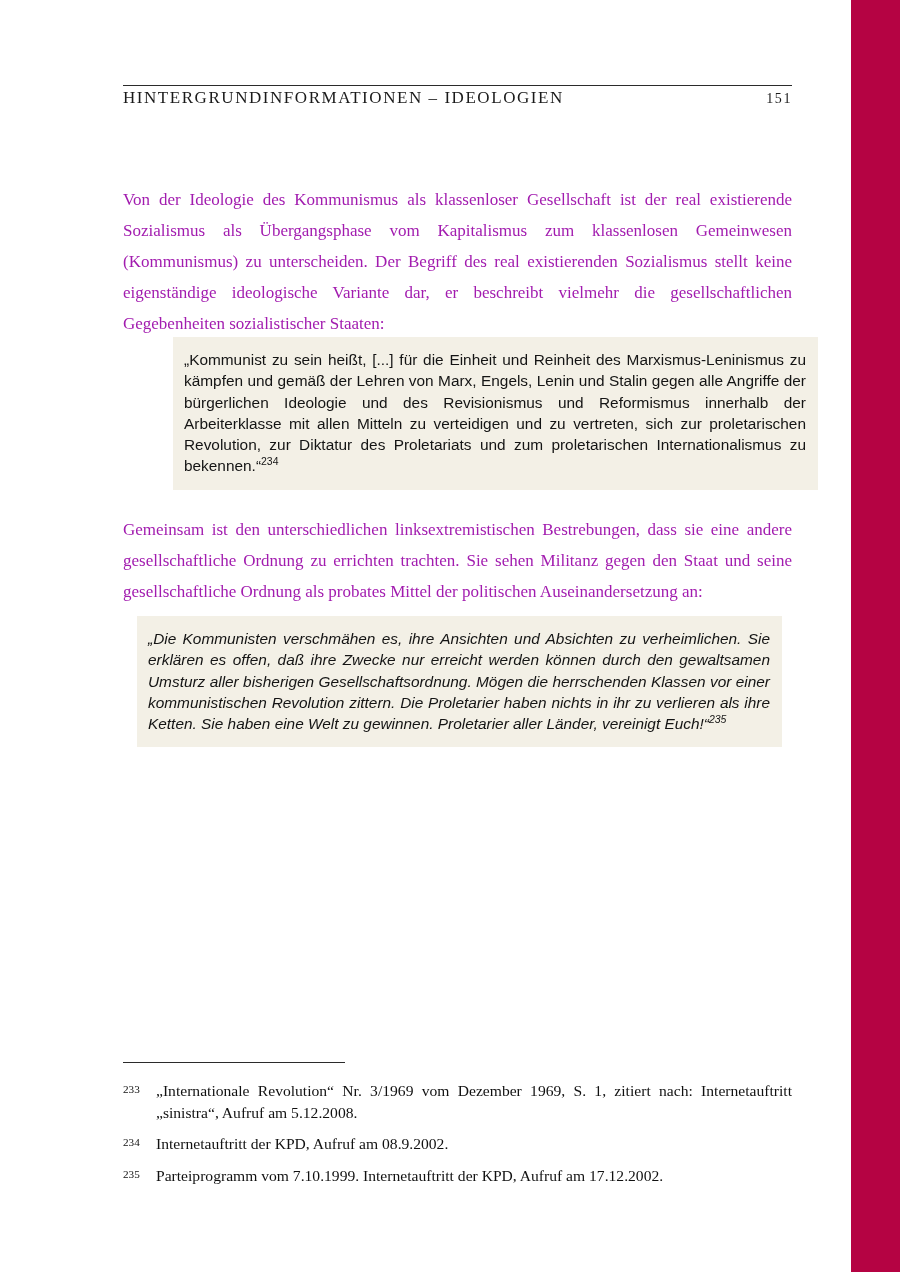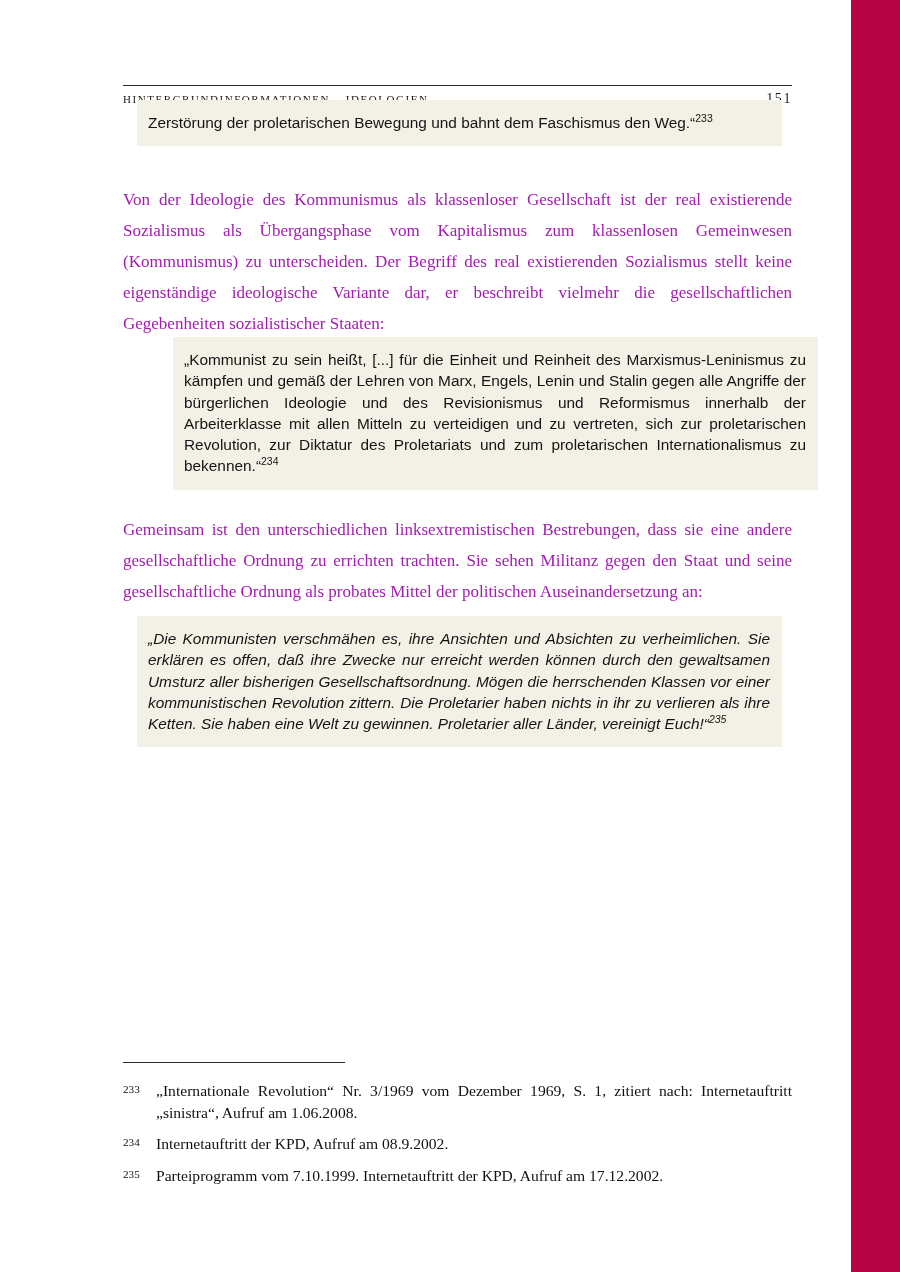--- a/index.html
+++ b/index.html
@@ -41,21 +41,21 @@
     position: absolute;
     left: 123px;
     top: 60px;
     width: 669px;
     display: flex;
     align-items: baseline;
     justify-content: space-between;
   }
   .running-head .rh-title {
     font-family: "Liberation Serif", serif;
-    font-size: 11px;
+    font-size: 17px;
     letter-spacing: 1.55px;
     color: #1a1a1a;
     white-space: nowrap;
   }
   .running-head .rh-page {
     font-family: "Liberation Serif", serif;
     font-size: 14px;
     letter-spacing: 1.6px;
     color: #1a1a1a;
     margin-top: 31px;
@@ -153,35 +153,34 @@
 <body>
 
 <div class="page">
 
   <div class="running-head">
     <span class="rh-title">HINTERGRUNDINFORMATIONEN – IDEOLOGIEN</span>
     <span class="rh-page">151</span>
   </div>
   <div class="head-rule"></div>
 
-  <div class="quote q1"><span>Zerstörung der proletarischen Bewegung und bahnt dem Faschismus den Weg.“</span><sup class="fn">233</sup></div>
 
   <p class="body-par p1">Von der Ideologie des Kommunismus als klassenloser Gesellschaft ist der real existierende Sozialismus als Übergangsphase vom Kapitalismus zum klassenlosen Gemeinwesen (Kommunismus) zu unterscheiden. Der Begriff des real existierenden Sozialismus stellt keine eigenständige ideologische Variante dar, er beschreibt vielmehr die gesellschaftlichen Gegebenheiten sozialistischer Staaten:</p>
 
   <div class="quote q2"><span>„Kommunist zu sein heißt, [...] für die Einheit und Reinheit des Marxismus-Leninismus zu kämpfen und gemäß der Lehren von Marx, Engels, Lenin und Stalin gegen alle Angriffe der bürgerlichen Ideologie und des Revisionismus und Reformismus innerhalb der Arbeiterklasse mit allen Mitteln zu verteidigen und zu vertreten, sich zur proletarischen Revolution, zur Diktatur des Proletariats und zum proletarischen Internationalismus zu bekennen.“</span><sup class="fn">234</sup></div>
 
   <p class="body-par p2">Gemeinsam ist den unterschiedlichen linksextremistischen Bestrebungen, dass sie eine andere gesellschaftliche Ordnung zu errichten trachten. Sie sehen Militanz gegen den Staat und seine gesellschaftliche Ordnung als probates Mittel der politischen Auseinandersetzung an:</p>
 
   <div class="quote q3"><span>„Die Kommunisten verschmähen es, ihre Ansichten und Absichten zu verheimlichen. Sie erklären es offen, daß ihre Zwecke nur erreicht werden können durch den gewaltsamen Umsturz aller bisherigen Gesellschaftsordnung. Mögen die herrschenden Klassen vor einer kommunistischen Revolution zittern. Die Proletarier haben nichts in ihr zu verlieren als ihre Ketten. Sie haben eine Welt zu gewinnen. Proletarier aller Länder, vereinigt Euch!“</span><sup class="fn">235</sup></div>
 
   <div class="fn-rule"></div>
   <div class="footnotes">
     <div class="fn-item">
       <sup class="fn-num">233</sup>
-      <div class="fn-text">„Internationale Revolution“ Nr. 3/1969 vom Dezember 1969, S. 1, zitiert nach: Internetauftritt „sinistra“, Aufruf am 1.06.2008.</div>
+      <div class="fn-text">„Internationale Revolution“ Nr. 3/1969 vom Dezember 1969, S. 1, zitiert nach: Internetauftritt „sinistra“, Aufruf am 5.12.2008.</div>
     </div>
     <div class="fn-item">
       <sup class="fn-num">234</sup>
       <div class="fn-text">Internetauftritt der KPD, Aufruf am 08.9.2002.</div>
     </div>
     <div class="fn-item">
       <sup class="fn-num">235</sup>
       <div class="fn-text">Parteiprogramm vom 7.10.1999. Internetauftritt der KPD, Aufruf am 17.12.2002.</div>
     </div>
   </div>

